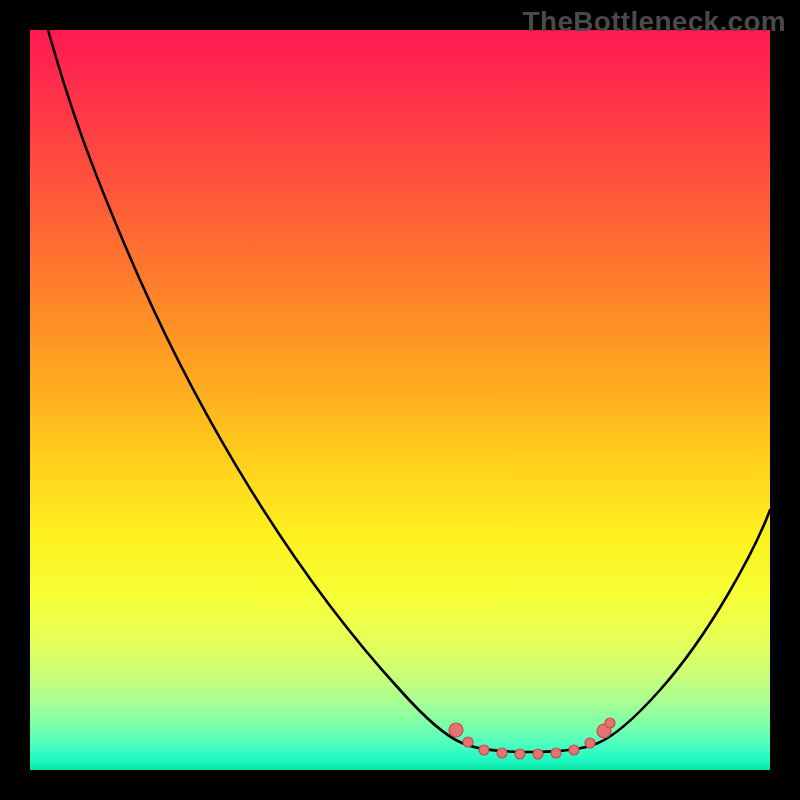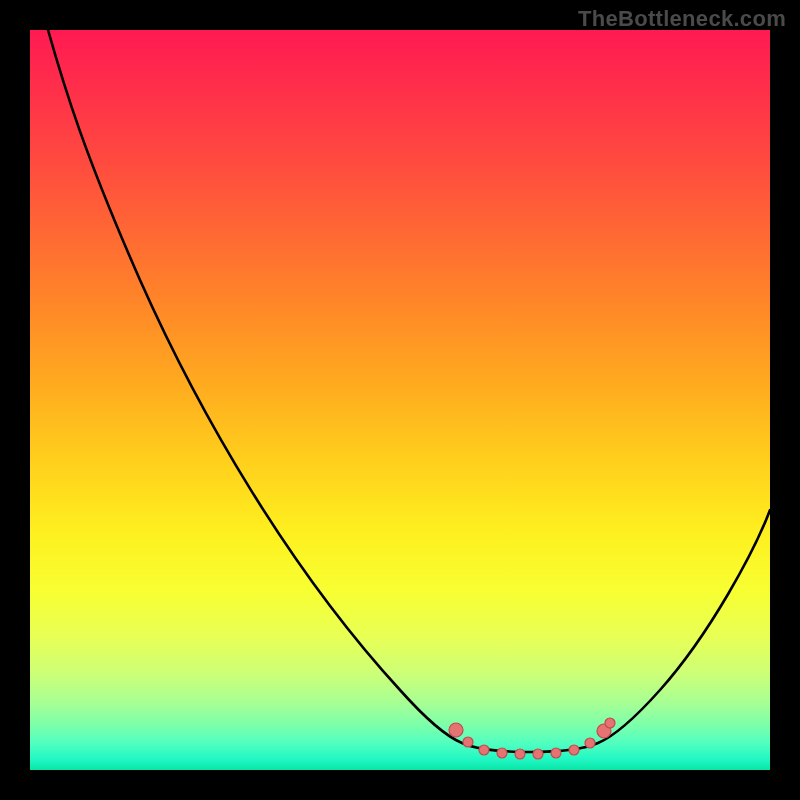--- a/index.html
+++ b/index.html
@@ -15,21 +15,21 @@
     position: relative;
     width: 800px;
     height: 800px;
     background: #000;
   }
   .watermark {
     position: absolute;
     top: 6px;
     right: 14px;
     color: #4a4a4a;
-    font-size: 22px;
+    font-size: 28px;
     font-weight: 600;
     letter-spacing: 0.3px;
     z-index: 20;
   }
   .plot-area {
     position: absolute;
     left: 30px;
     top: 30px;
     width: 740px;
     height: 740px;

